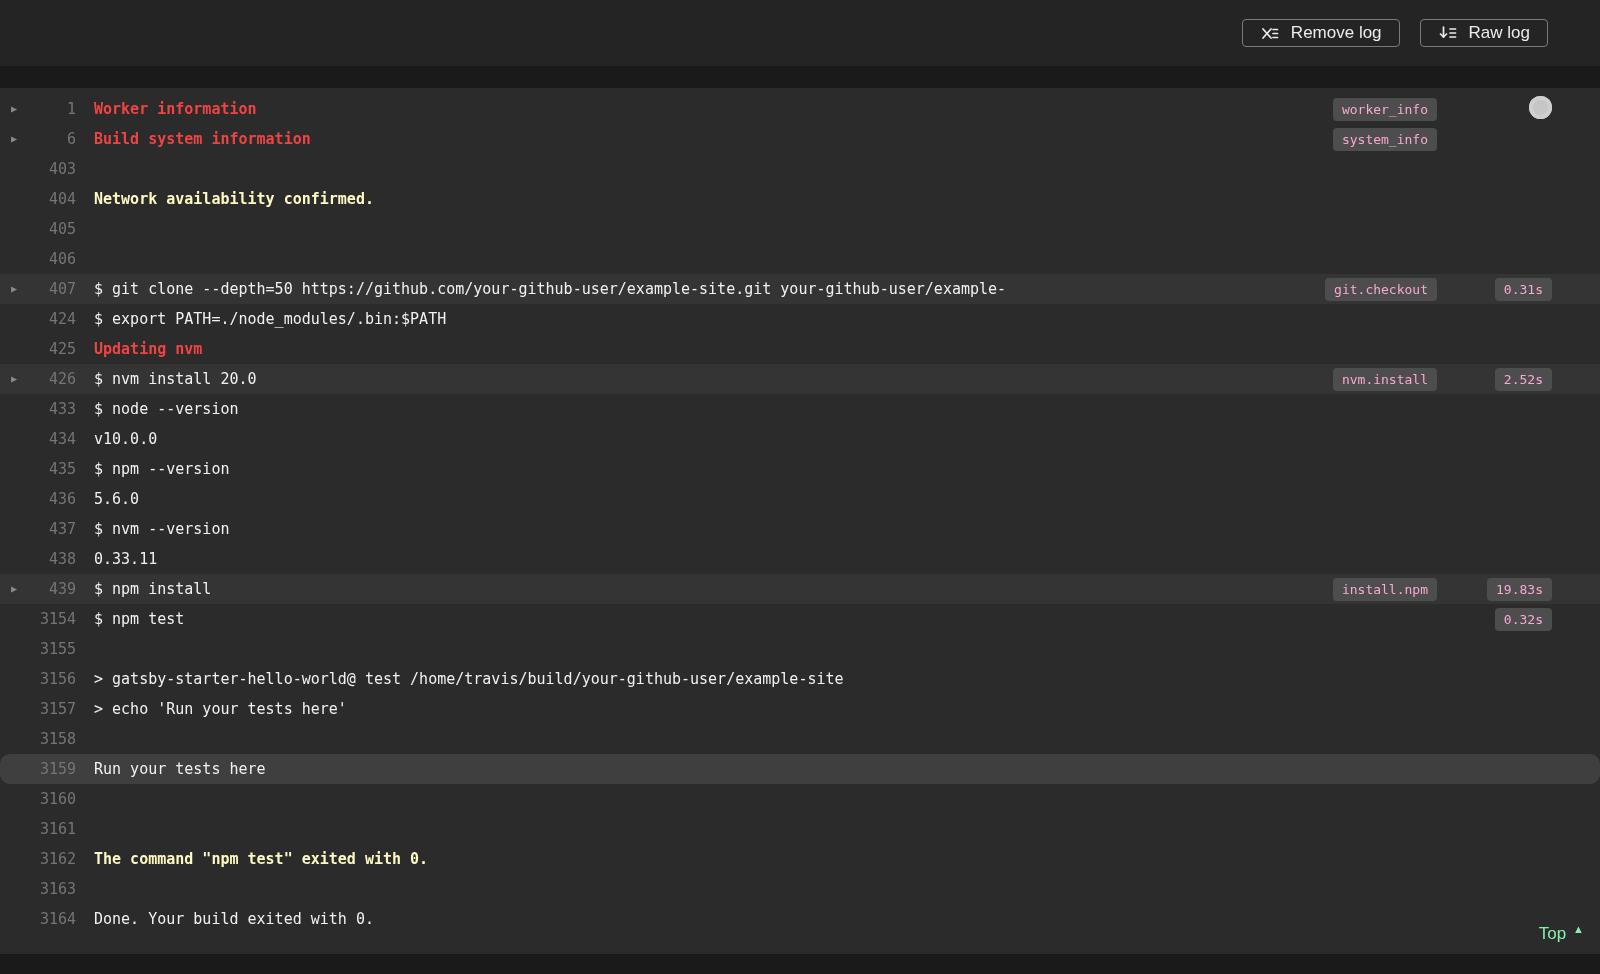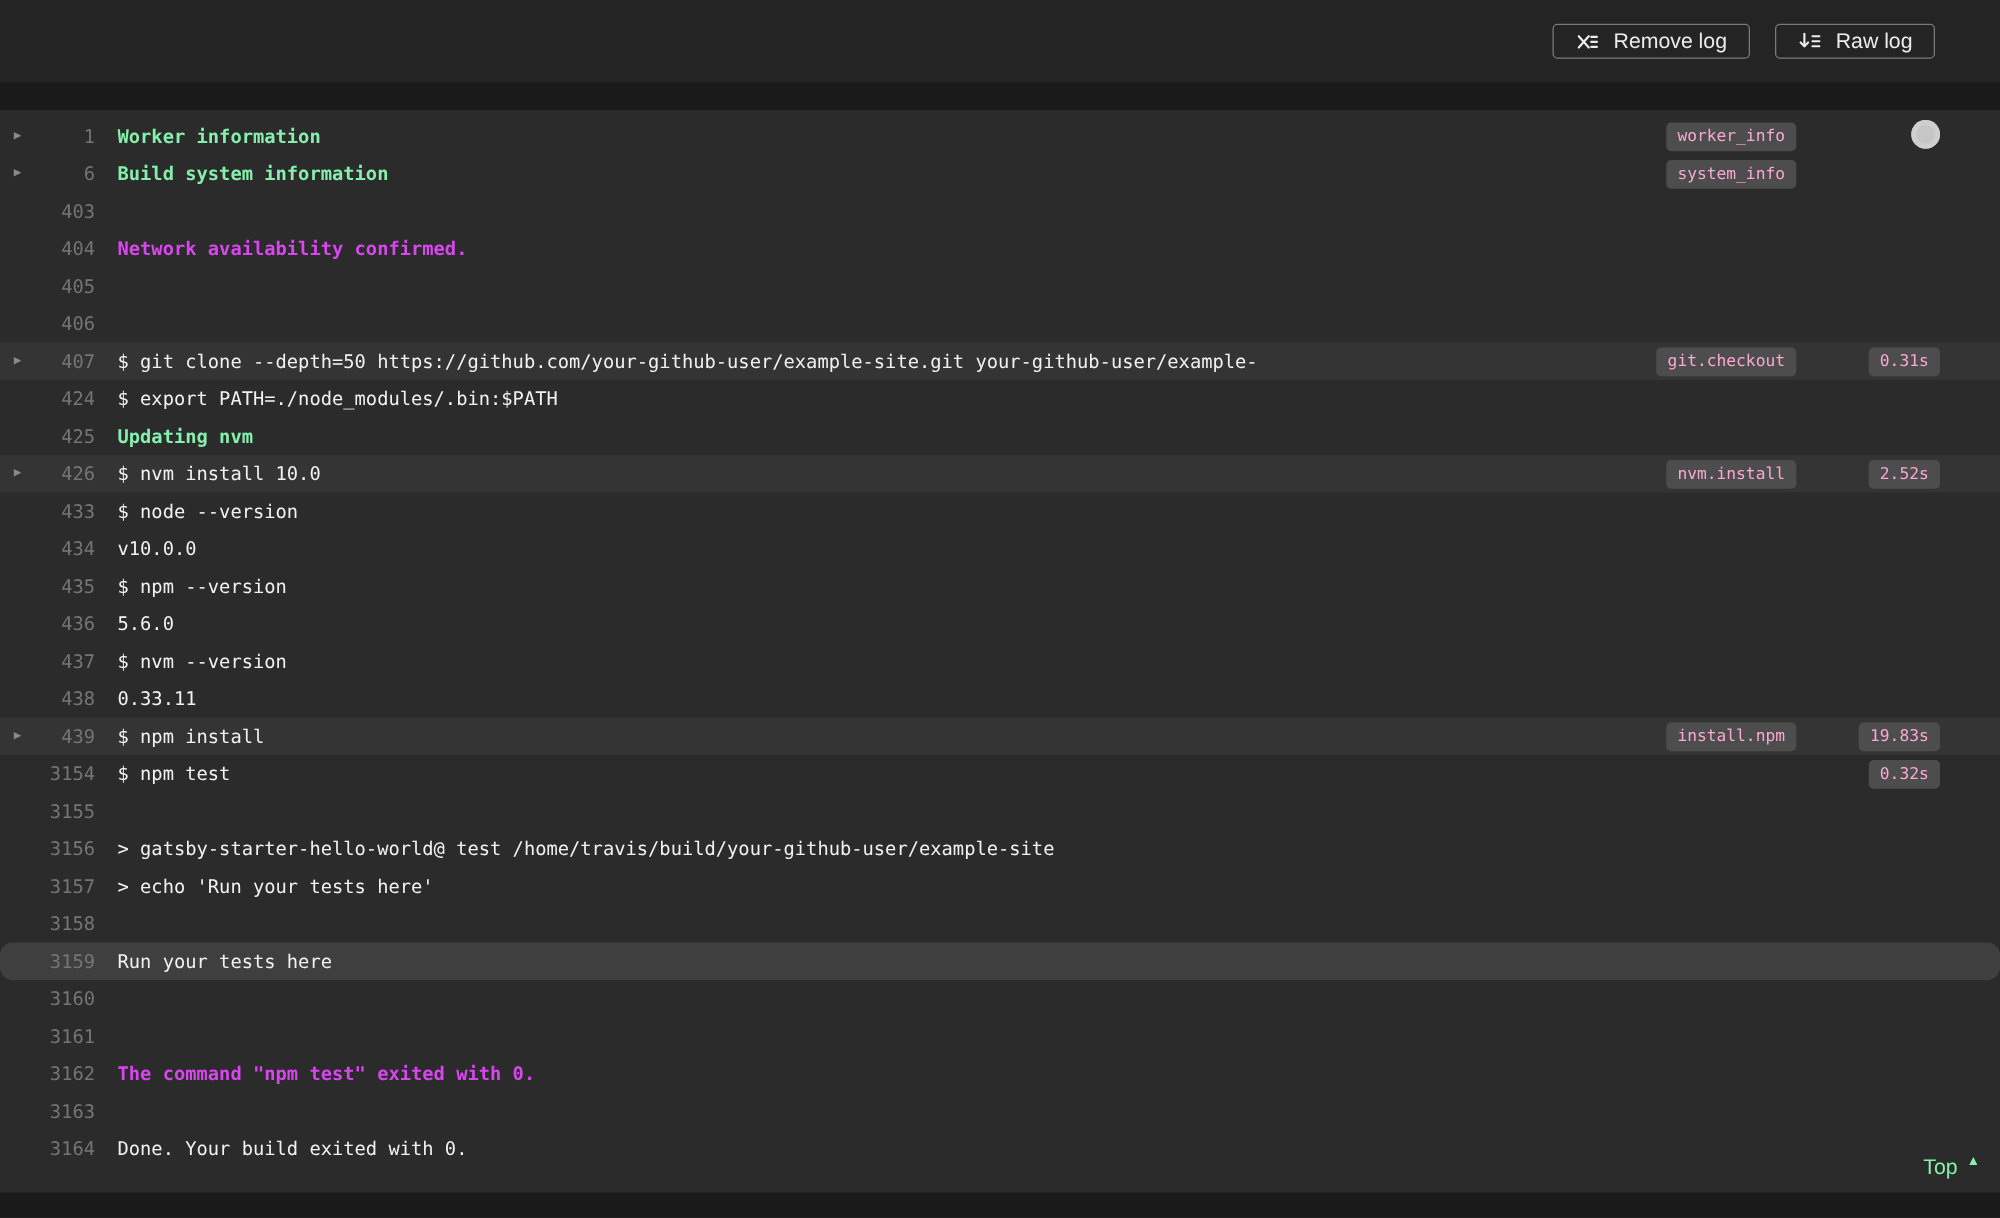--- a/index.html
+++ b/index.html
@@ -75,22 +75,22 @@
     text-align: right;
     color: #757575;
     cursor: pointer;
   }
   .txt {
     flex: 1 1 auto;
     min-width: 0;
     overflow: hidden;
     margin-left: 18px;
   }
-  .txt.yellow  { color: #86efac; font-weight: bold; }
-  .txt.green   { color: #d946ef; font-weight: bold; }
+  .txt.yellow  { color: #ef4444; font-weight: bold; }
+  .txt.green   { color: #fef9c3; font-weight: bold; }
   .txt.command { font-weight: normal; }
 
   .pill {
     flex: none;
     font-size: 13px;
     line-height: 1;
     padding: 5px 9px;
     border-radius: 4px;
     background: #4d4d4d;
     color: #f9a8d4;
@@ -166,21 +166,21 @@
   <div>
       <div class="row"><span class="fold">▶</span><span class="num">1</span><span class="txt yellow">Worker information</span><span class="pill tag">worker_info</span><span class="dur-slot"></span></div>
       <div class="row"><span class="fold">▶</span><span class="num">6</span><span class="txt yellow">Build system information</span><span class="pill tag">system_info</span><span class="dur-slot"></span></div>
       <div class="row"><span class="fold"></span><span class="num">403</span><span class="txt"></span><span class="dur-slot"></span></div>
       <div class="row"><span class="fold"></span><span class="num">404</span><span class="txt green">Network availability confirmed.</span><span class="dur-slot"></span></div>
       <div class="row"><span class="fold"></span><span class="num">405</span><span class="txt"></span><span class="dur-slot"></span></div>
       <div class="row"><span class="fold"></span><span class="num">406</span><span class="txt"></span><span class="dur-slot"></span></div>
       <div class="row hl-command"><span class="fold">▶</span><span class="num">407</span><span class="txt command">$ git clone --depth=50 https://github.com/your-github-user/example-site.git your-github-user/example-</span><span class="pill tag">git.checkout</span><span class="dur-slot"><span class="pill dur">0.31s</span></span></div>
       <div class="row"><span class="fold"></span><span class="num">424</span><span class="txt command">$ export PATH=./node_modules/.bin:$PATH</span><span class="dur-slot"></span></div>
       <div class="row"><span class="fold"></span><span class="num">425</span><span class="txt yellow">Updating nvm</span><span class="dur-slot"></span></div>
-      <div class="row hl-command"><span class="fold">▶</span><span class="num">426</span><span class="txt command">$ nvm install 10.0</span><span class="pill tag">nvm.install</span><span class="dur-slot"><span class="pill dur">2.52s</span></span></div>
+      <div class="row hl-command"><span class="fold">▶</span><span class="num">426</span><span class="txt command">$ nvm install 20.0</span><span class="pill tag">nvm.install</span><span class="dur-slot"><span class="pill dur">2.52s</span></span></div>
       <div class="row"><span class="fold"></span><span class="num">433</span><span class="txt command">$ node --version</span><span class="dur-slot"></span></div>
       <div class="row"><span class="fold"></span><span class="num">434</span><span class="txt">v10.0.0</span><span class="dur-slot"></span></div>
       <div class="row"><span class="fold"></span><span class="num">435</span><span class="txt command">$ npm --version</span><span class="dur-slot"></span></div>
       <div class="row"><span class="fold"></span><span class="num">436</span><span class="txt">5.6.0</span><span class="dur-slot"></span></div>
       <div class="row"><span class="fold"></span><span class="num">437</span><span class="txt command">$ nvm --version</span><span class="dur-slot"></span></div>
       <div class="row"><span class="fold"></span><span class="num">438</span><span class="txt">0.33.11</span><span class="dur-slot"></span></div>
       <div class="row hl-command"><span class="fold">▶</span><span class="num">439</span><span class="txt command">$ npm install</span><span class="pill tag">install.npm</span><span class="dur-slot"><span class="pill dur">19.83s</span></span></div>
       <div class="row"><span class="fold"></span><span class="num">3154</span><span class="txt command">$ npm test</span><span class="dur-slot"><span class="pill dur">0.32s</span></span></div>
       <div class="row"><span class="fold"></span><span class="num">3155</span><span class="txt"></span><span class="dur-slot"></span></div>
       <div class="row"><span class="fold"></span><span class="num">3156</span><span class="txt">&gt; gatsby-starter-hello-world@ test /home/travis/build/your-github-user/example-site</span><span class="dur-slot"></span></div>

